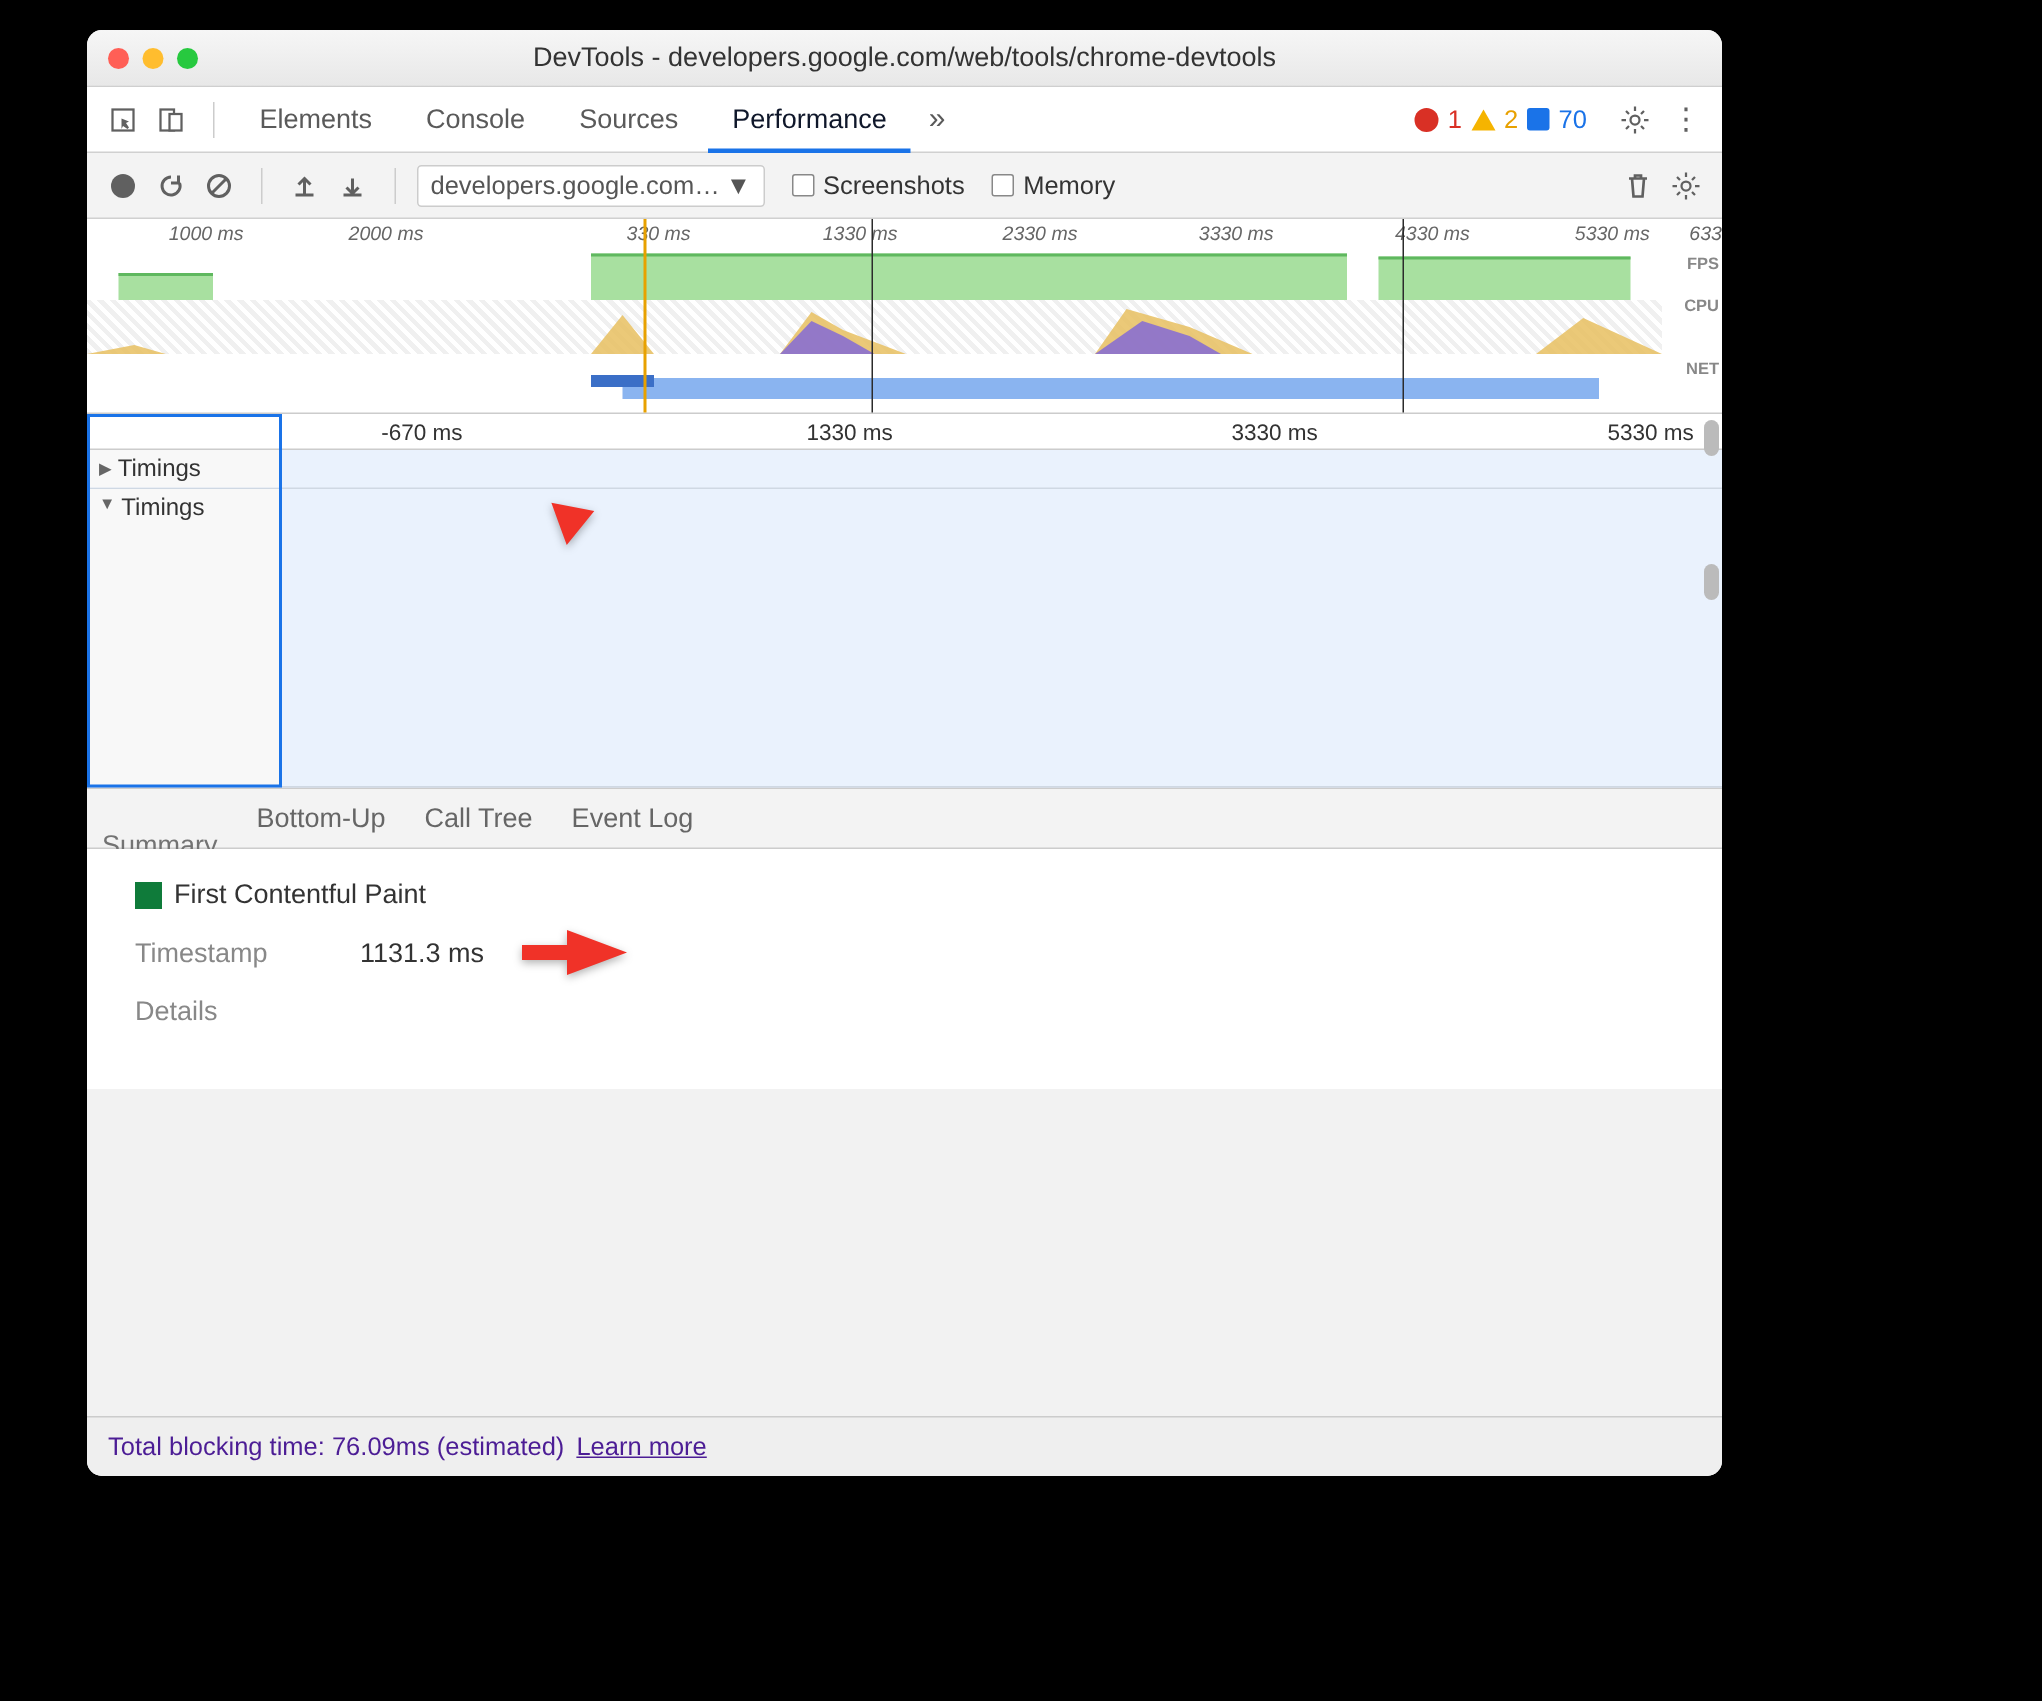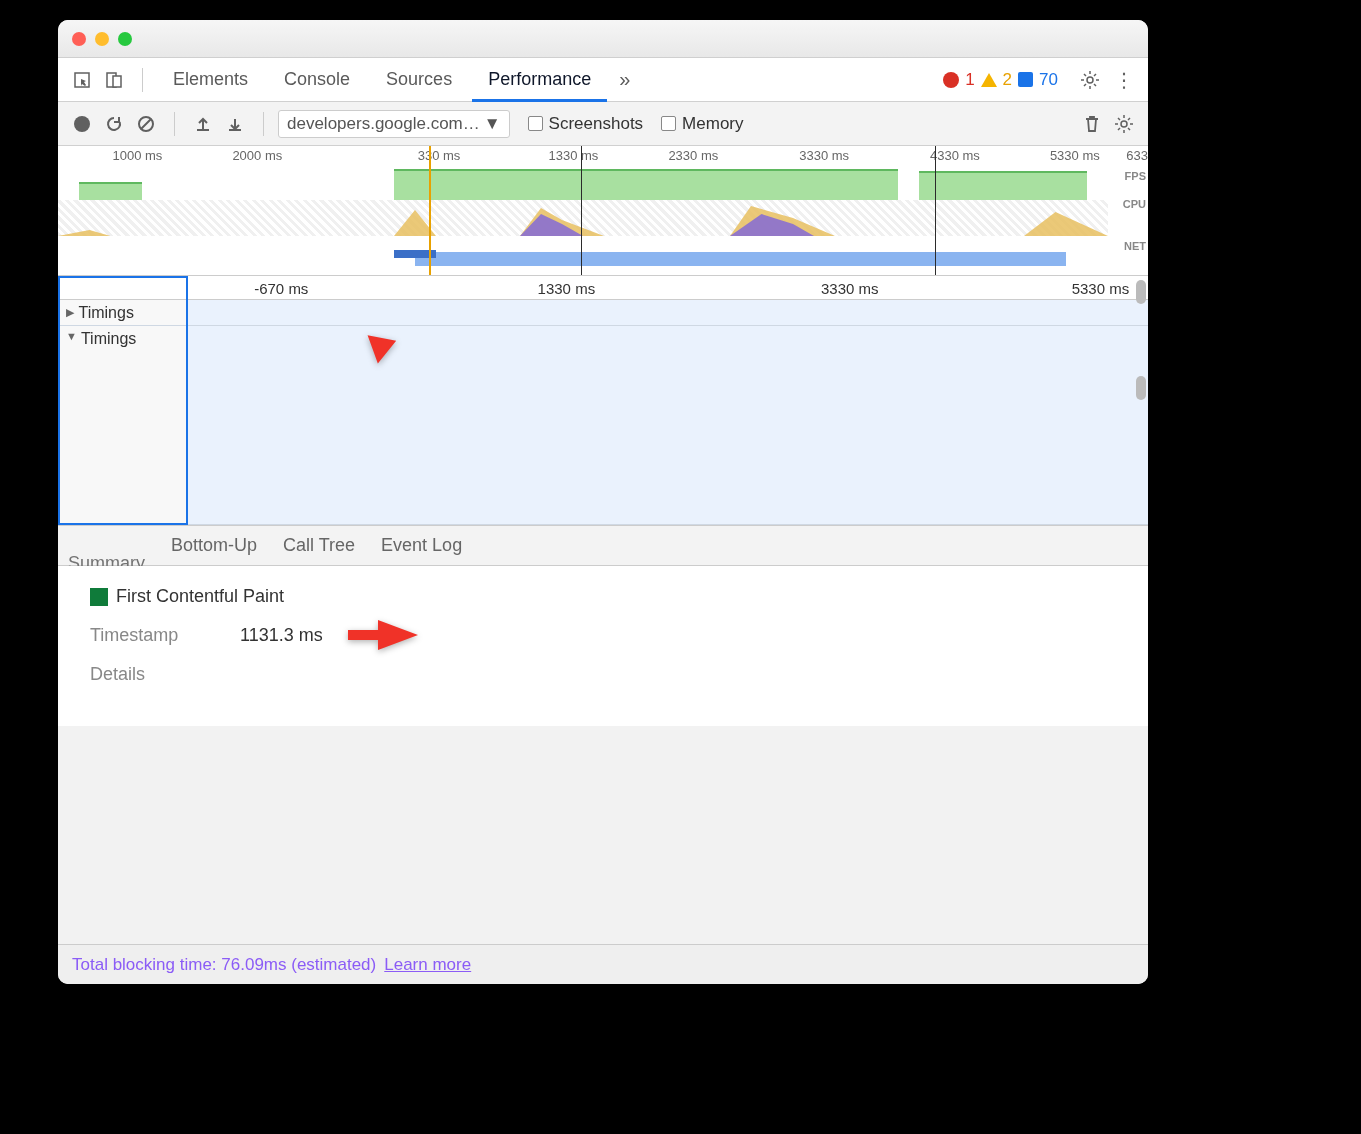--- a/index.html
+++ b/index.html
@@ -21,21 +21,21 @@
 .tri{width:0;height:0;border-left:8px solid transparent;border-right:8px solid transparent;border-bottom:14px solid #f5b400;display:inline-block;}
 .sq{width:15px;height:15px;background:#1a73e8;display:inline-block;border-radius:2px;}
 .toolbar { height: 44px; border-bottom: 1px solid #d0d0d0; display: flex; align-items: center; padding: 0 10px; gap: 4px; background:#f3f3f3; }
 .recdot { width: 16px; height: 16px; border-radius: 50%; background: #606060; }
 .sel { font-size: 17px; color:#555; padding: 3px 8px; border:1px solid #ccc; background:#fff; border-radius:3px; display:flex; align-items:center; gap:4px;}
 .chk { display:flex; align-items:center; gap:6px; font-size:17px; color:#333; margin-left: 14px; }
 .chkbox { width:15px;height:15px;border:1px solid #888;border-radius:2px;background:#fff; }
 .overview { height: 130px; border-bottom: 1px solid #ccc; position: relative; background:#fff; }
 .ovlabels { position:absolute; right:2px; top:24px; font-size:11px; font-weight:bold; color:#888; text-align:right; }
 .ovlabels div { height: 28px; }
-.ticks { height: 18px; position: relative; font-size: 13px; color:#666; }
+.ticks { height: 18px; position: relative; font-size: 13px; color:#666;font-style:italic; }
 .tick { position:absolute; top:2px; }
 .fpsrow { position:absolute; top:18px; height:36px; left:0; right:40px; }
 .fpsbar { position:absolute; bottom:0; background:#a8e0a0; border-top:2px solid #5fb85f; }
 .cpurow { position:absolute; top:54px; height:36px; left:0; right:40px; background:repeating-linear-gradient(45deg,#f0f0f0,#f0f0f0 3px,#fff 3px,#fff 6px); }
 .netrow { position:absolute; top:104px; height:20px; left:0; right:40px; }
 .netbar { position:absolute; top:2px; height:14px; background:#8ab4f0; }
 .vguide { position:absolute; top:0; bottom:0; width:2px; background:#e8a100; }
 .vguide.blk { background:#2b2b2b; width:1px; }
 .timepane { flex: 0 0 250px; border-bottom:1px solid #ccc; display:flex; flex-direction:column; background:#eaf2fd; position:relative; }
 .timeruler { height:24px; background:#fff; border-bottom:1px solid #ccc; font-size:15px; color:#333; position:relative; }
@@ -54,35 +54,36 @@
 .arrow svg { filter: drop-shadow(0 2px 3px rgba(0,0,0,0.3)); }
 .selframe { position:absolute; border:2px solid #1a73e8; pointer-events:none; }
 .detailtabs { height:40px; border-bottom:1px solid #ccc; display:flex; align-items:center; padding:0 10px; gap:26px; background:#f3f3f3; }
 .dtab { font-size:18px; color:#666; height:40px; display:flex; align-items:center; cursor:pointer; }
 .dtab.active { color:#737373; box-shadow: inset 0 -3px 0 #1a73e8; margin-top: 36px; }
 .summary { padding: 20px 32px; font-size:18px; color:#333; flex:1; position:relative; background:#fff; }
 .summary .swatch { display:inline-block; width:18px;height:18px;background:#0f7b3a;vertical-align:middle;margin-right:8px; }
 .kv { display:flex; gap:40px; margin-top:18px; font-size:18px; }
 .kv .k { color:#888; width:110px; }
 .lnk { color:#1a73e8; text-decoration:underline; cursor:pointer; }
-.footer { height:40px; background:#efefef; border-top:1px solid #ccc; display:flex; align-items:center; padding:0 14px; font-size:17px; color:#8b5cf6; gap:8px; }
+.footer { height:40px; background:#efefef; border-top:1px solid #ccc; display:flex; align-items:center; padding:0 14px; font-size:17px; color:#4c1d95; gap:8px; }
 .greybg { position:absolute; top:160px; left:0; right:0; bottom:0; background:#f2f2f2; }
 .sbthumb { position:absolute; right:2px; width:10px; background:#bbb; border-radius:5px; }
 </style>
 </head>
 <body>
 
 <div class="window">
 
   <div class="titlebar">
     <div class="traffic">
       <div class="dot r"></div>
       <div class="dot y"></div>
       <div class="dot g"></div>
     </div>
+    <div class="title">DevTools - developers.google.com/web/tools/chrome-devtools</div>
   </div>
 
   <div class="tabbar">
     <span class="ico">
       <svg width="20" height="20" viewBox="0 0 20 20">
           <rect x="3" y="3" width="14" height="14" fill="none" stroke="#606060" stroke-width="1.5"></rect>
           <path d="M9 9 l5 2 -2 1 2 3 -1 1 -3-2 -1 2 z" fill="#606060"></path>
         </svg>
     </span>
     <span class="ico">

